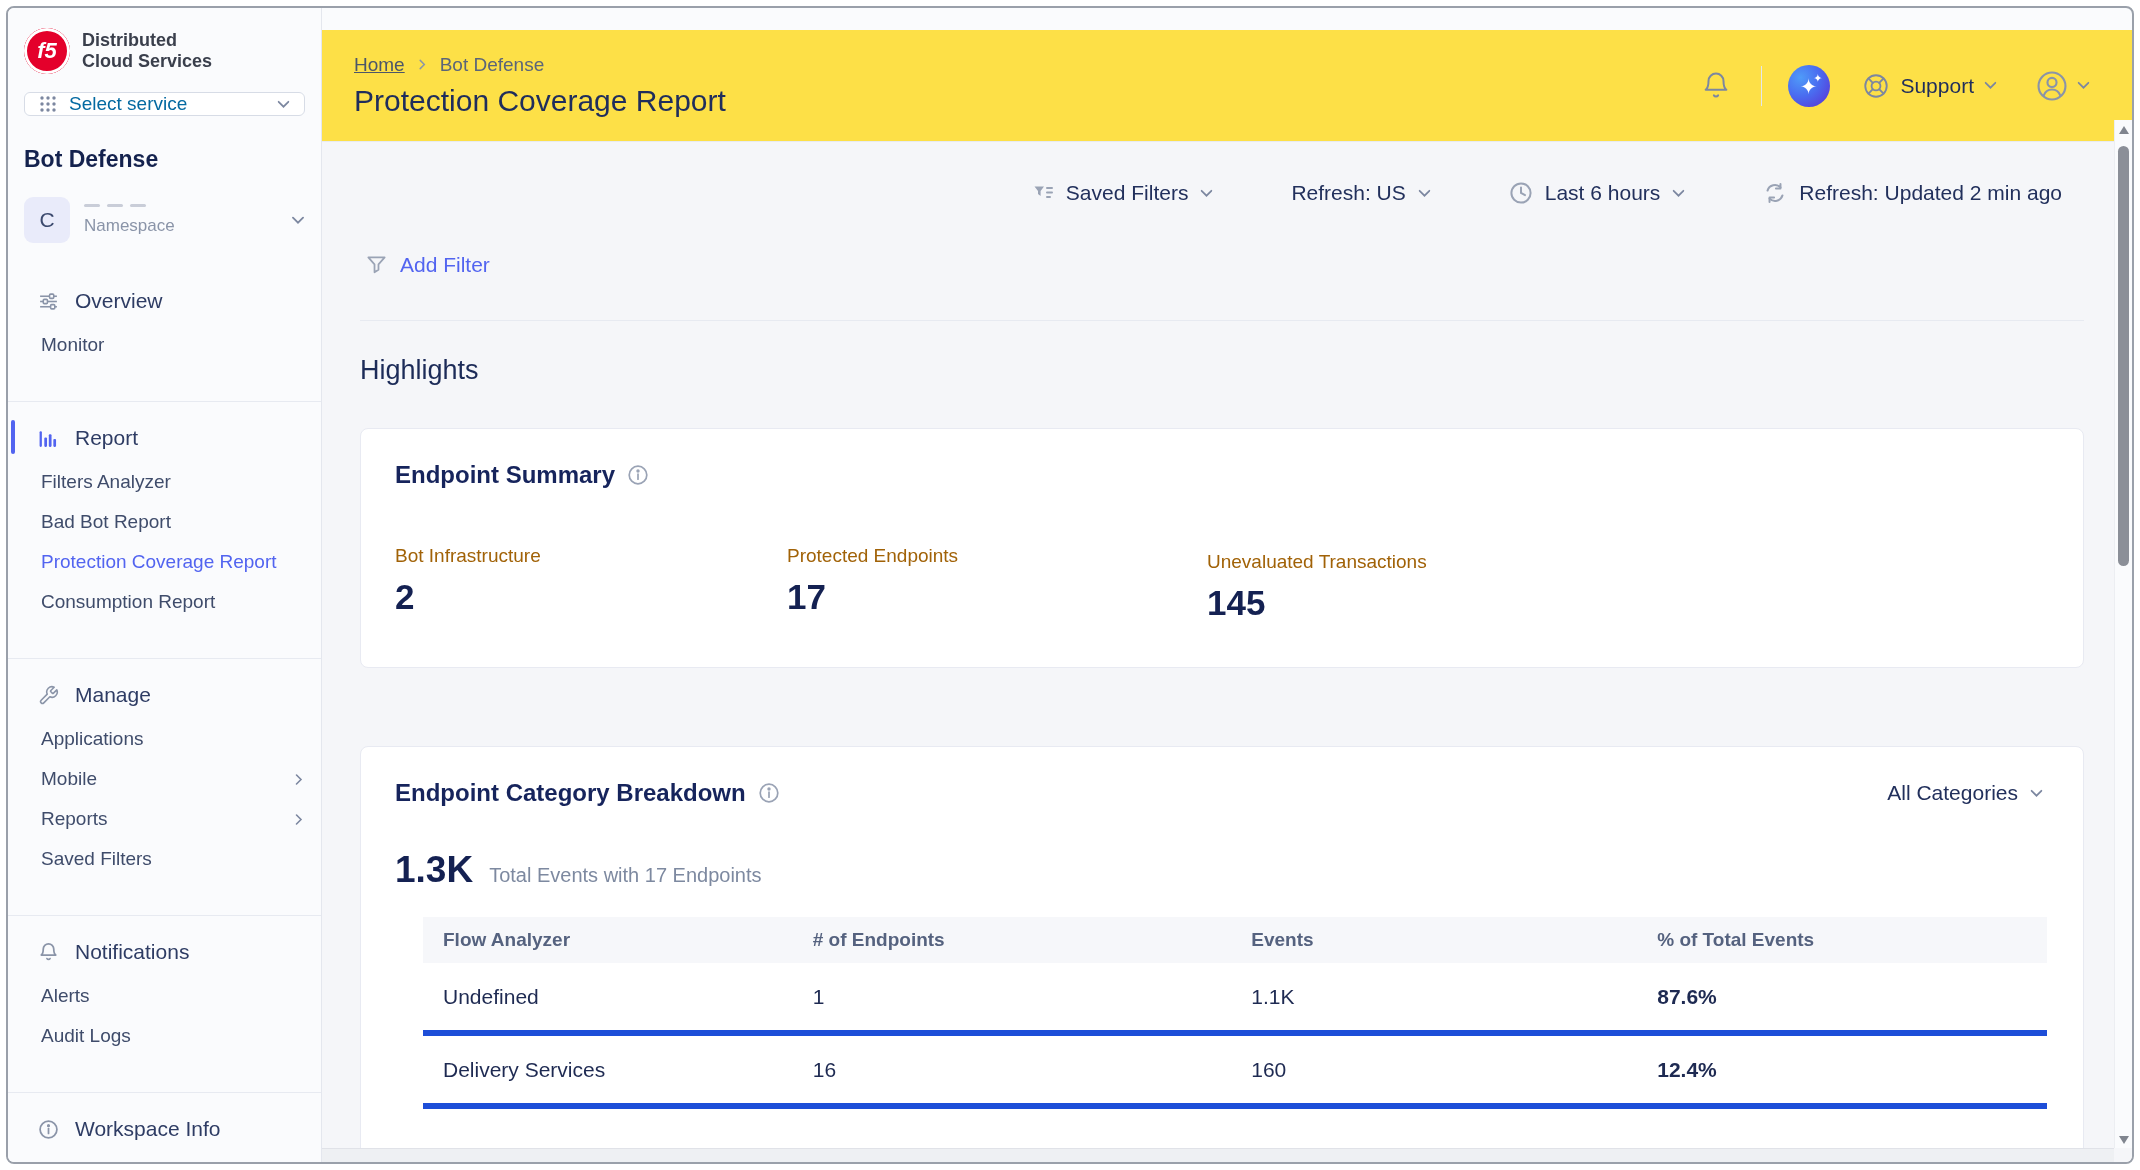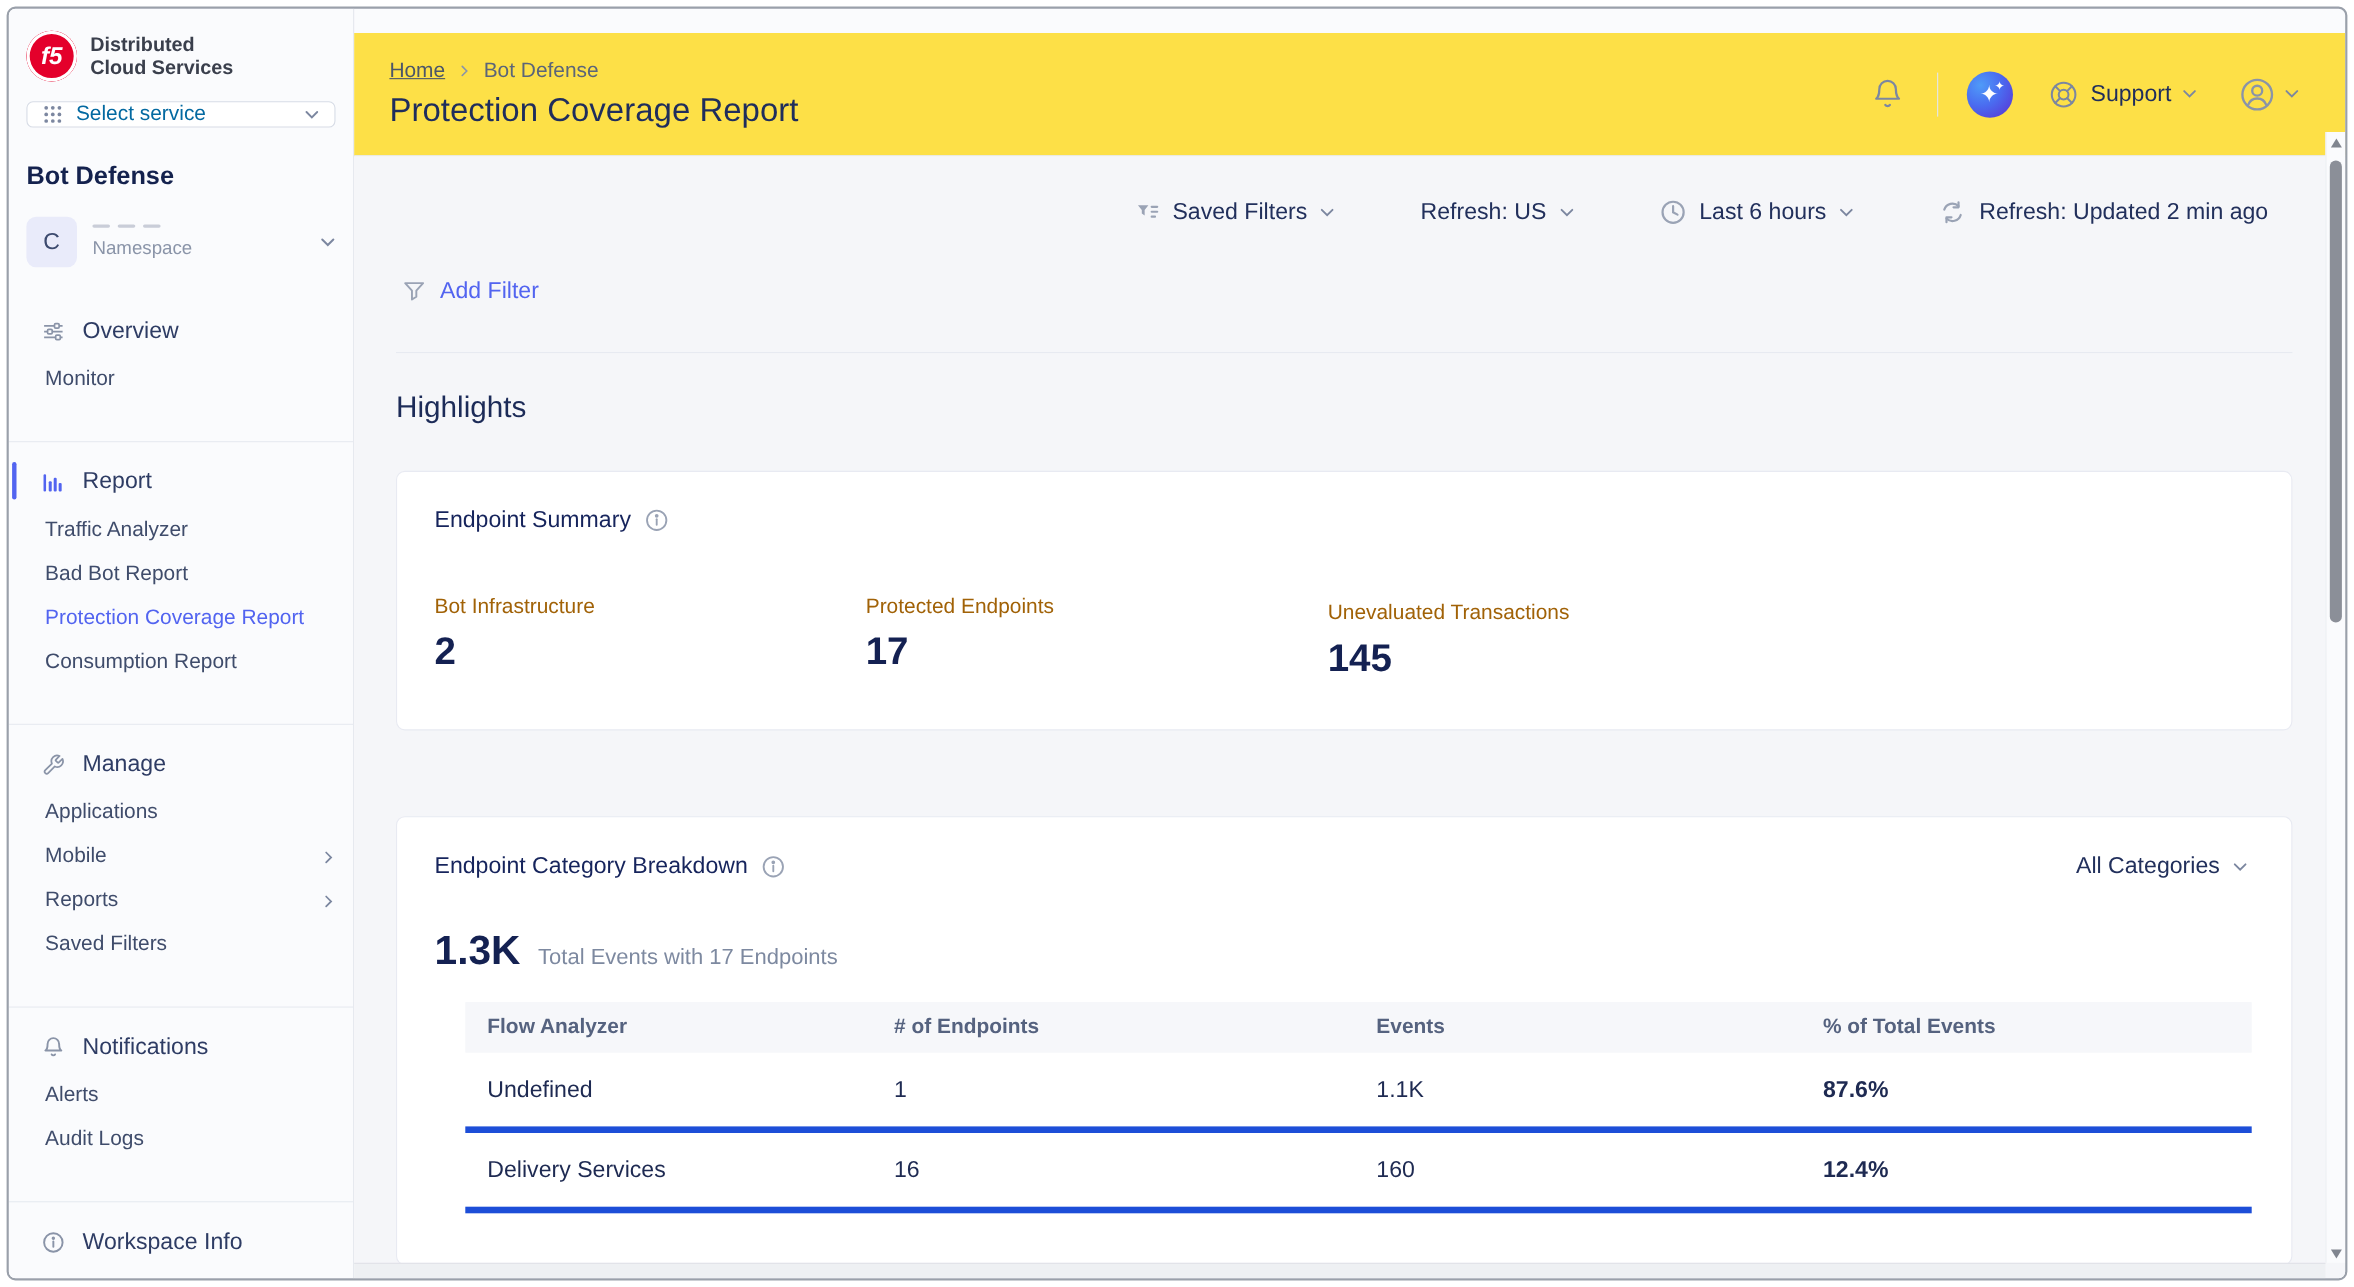--- a/index.html
+++ b/index.html
@@ -47,21 +47,21 @@
 
   .content{flex:1;background:#f5f6f9;position:relative;padding:0 48px 0 38px;overflow:hidden;}
   .filterbar{display:flex;justify-content:flex-end;align-items:center;gap:66px;padding-top:38px;padding-right:16px;}
   .f-ctl{display:flex;align-items:center;gap:12px;font-size:21px;color:#22305c;cursor:pointer;background:none;border:none;font-family:inherit;}
   .addfilter-row{margin-top:46px;padding-bottom:42px;border-bottom:1px solid #e7eaf1;}
   .addfilter{display:flex;align-items:center;gap:13px;font-size:21px;color:#5264f0;cursor:pointer;background:none;border:none;font-family:inherit;}
   .section-title{font-size:27px;font-weight:500;color:#1c2b58;margin:34px 0 0;}
 
   .card{background:#fff;border:1px solid #e8eaf2;border-radius:8px;margin-top:42px;padding:32px 34px;}
   .card-title-row{display:flex;align-items:center;gap:12px;}
-  .card-title{font-size:21px;font-weight:400;color:#16245c;margin:0;}
+  .card-title{font-size:24px;font-weight:700;color:#16245c;margin:0;}
   .spacer{flex:1;}
   .stats{display:grid;grid-template-columns:392px 420px 1fr;margin-top:56px;padding-bottom:12px;}
   .stat-label{font-size:19px;color:#a16207;}
   .stat-value{font-size:35px;font-weight:bold;color:#142152;margin-top:10px;}
   .stat:last-child .stat-label{margin-top:6px;}
 
   .total-line{display:flex;align-items:baseline;gap:16px;margin-top:42px;}
   .total-value{font-size:37px;font-weight:bold;color:#142152;}
   .total-caption{font-size:20px;color:#7d89a0;}
   .tbl{margin:26px 2px 6px 28px;}
@@ -171,21 +171,21 @@
             <svg width="21" height="21" viewBox="0 0 20 20" fill="#5264f0">
                 <rect x="1.5" y="3" width="2.2" height="15" rx="1"></rect>
                 <rect x="6" y="9" width="2.6" height="9" rx="1"></rect>
                 <rect x="10.3" y="6" width="2.6" height="12" rx="1"></rect>
                 <rect x="14.6" y="10.5" width="2.6" height="7.5" rx="1"></rect>
               </svg>
           </span>
           <span>Report</span>
         </div>
         <div class="nav-item">
-            <span>Traffic Analyzer</span>
+            <span>Filters Analyzer</span>
           </div>
         <div class="nav-item">
             <span>Bad Bot Report</span>
           </div>
         <div class="nav-item active">
             <span>Protection Coverage Report</span>
           </div>
         <div class="nav-item">
             <span>Consumption Report</span>
           </div>

